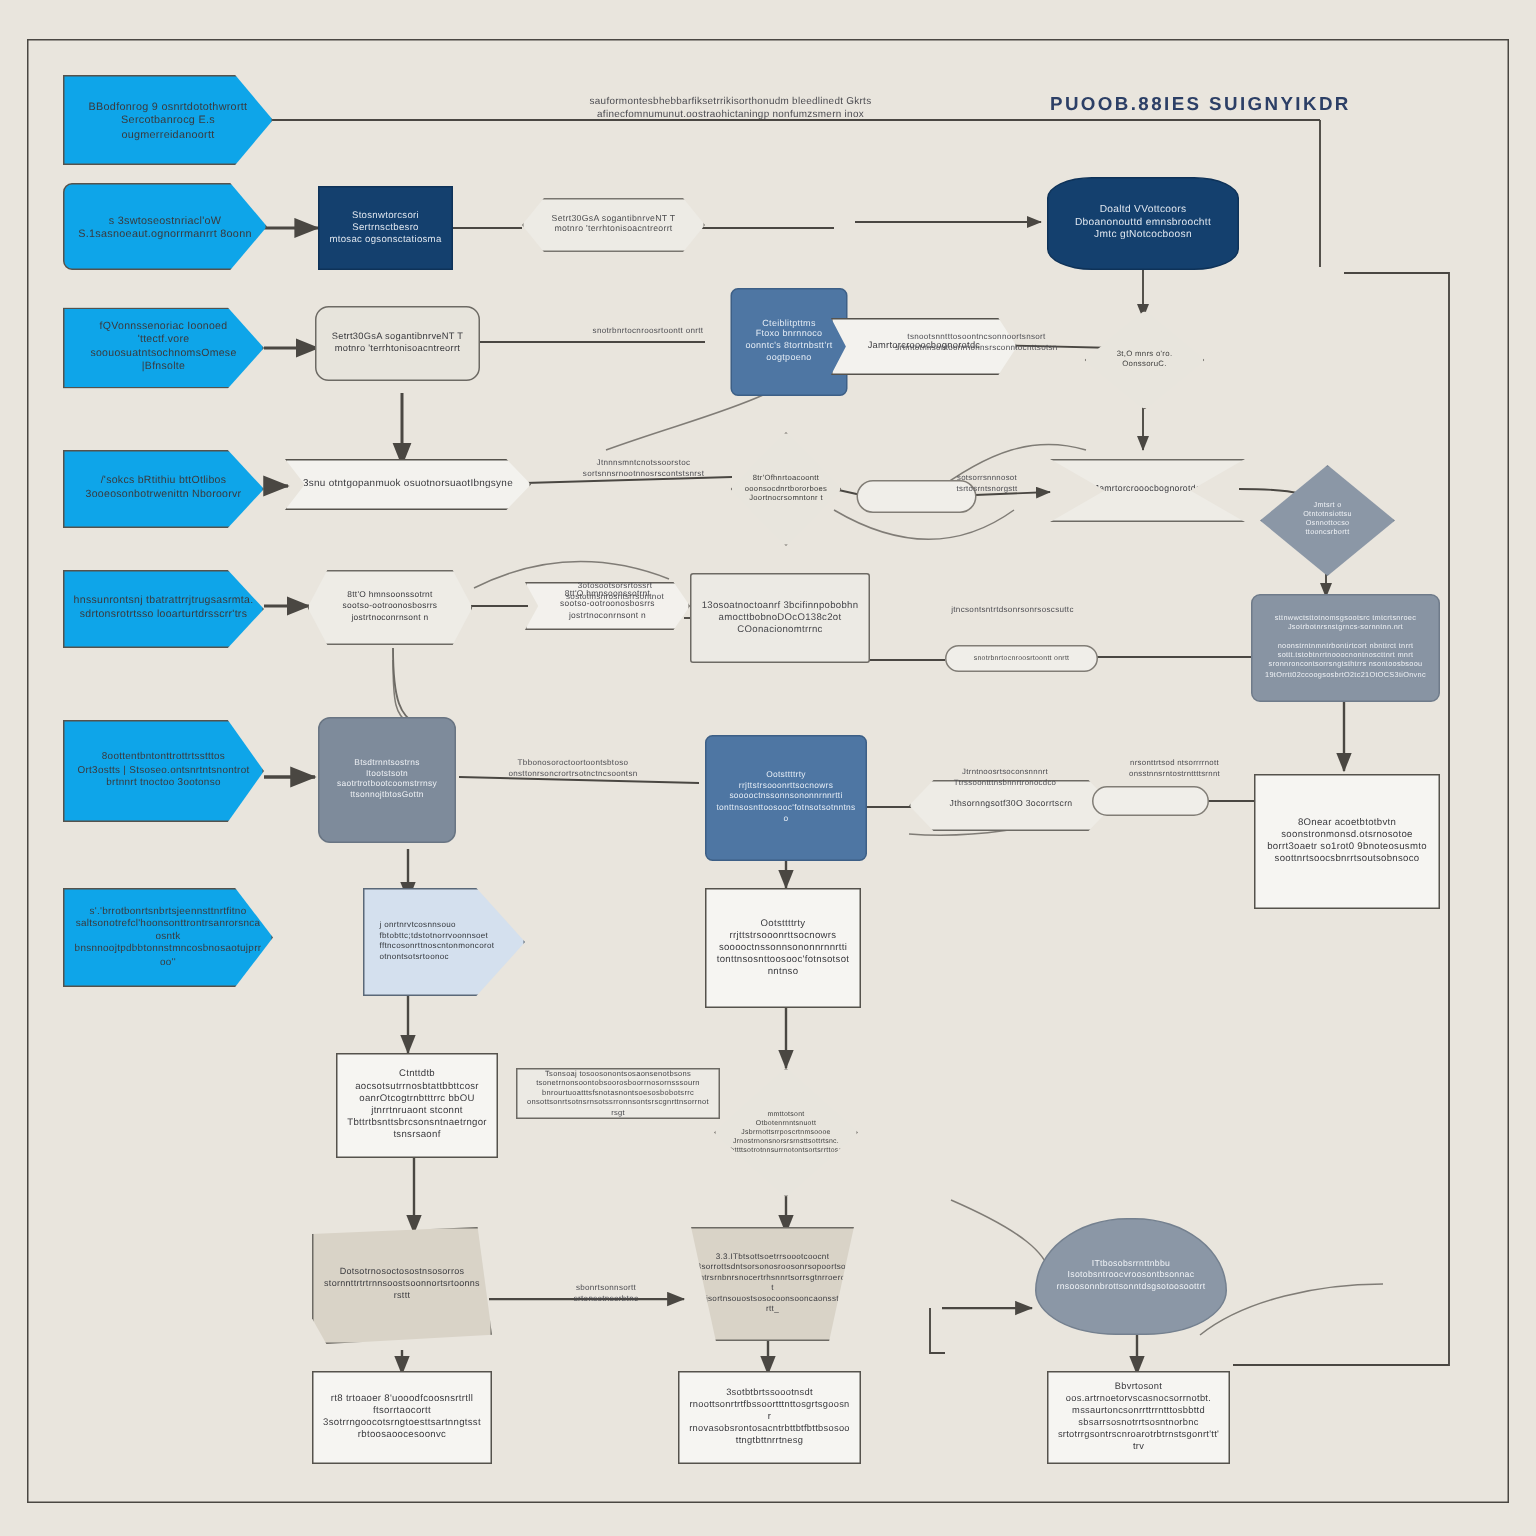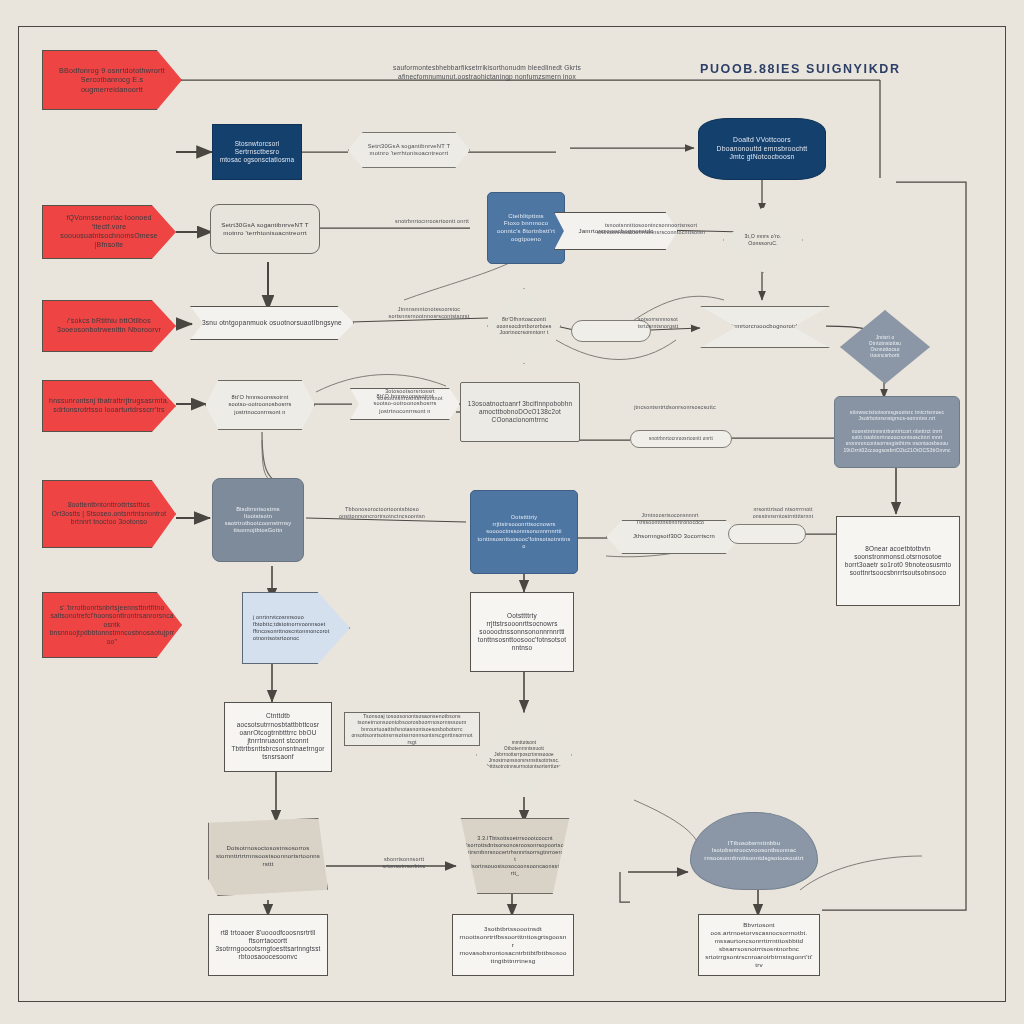--- a/index.html
+++ b/index.html
@@ -74,21 +74,21 @@
     border: 1px solid #697583;
     color: #eef1f5;
     border-radius: 8px;
   }
   .slate-sharp {
     background: #8894a3;
     border: 1px solid #6f7b8a;
     color: #eef1f5;
   }
   .tag {
-    background: #ef4444;
+    background: #0ea5e9;
     border: 1.2px solid #55524c;
     color: #3a3a3e;
     clip-path: polygon(0% 0%, 82% 0%, 100% 50%, 82% 100%, 0% 100%);
   }
   .chevron {
     background: #f3f2ee;
     border: 1.2px solid #55524c;
     color: #3a3a3e;
     clip-path: polygon(0% 0%, 90% 0%, 100% 50%, 90% 100%, 0% 100%, 8% 50%);
   }
@@ -284,20 +284,22 @@
   </svg>
 
   <div id="title" style="left:700px; top:62px; font-size:12.5px;text-align:right;">PUOOB.88IES   SUIGNYIKDR</div>
 
   <div class="edgelabel" style="left:372px; top:64px; width:230px; font-size:6.6px; white-space:pre-line;">sauformontesbhebbarfiksetrrikisorthonudm bleedlinedt Gkrts
 afinecfomnumunut.oostraohictaningp nonfumzsmern inox</div>
 
   <div class="node tag" style="left:42px; top:50px; width:140px; height:60px; font-size:7.2px; white-space:pre-line;">BBodfonrog 9 osnrtdotothwrortt
 Sercotbanrocg E.s ougmerreidanoortt</div>
 
+  <div class="node tag" style="left:42px; top:122px; width:136px; height:58px; font-size:7.2px; white-space:pre-line; border-radius:6px 0 0 6px;">s 3swtoseostnriacl'oW
+S.1sasnoeaut.ognorrmanrrt 8oonn</div>
 
   <div class="node navy" style="left:212px; top:124px; width:90px; height:56px; font-size:6.4px; white-space:pre-line;">Stosnwtorcsori
 Sertrnsctbesro
 mtosac ogsonsctatiosma</div>
 
   <div class="node navy" style="left:698px; top:118px; width:128px; height:62px; font-size:6.8px; white-space:pre-line; border-radius:30px/14px;">Doaltd VVottcoors
 Dboanonouttd emnsbroochtt
 Jmtc gtNotcocboosn</div>
 
   <div class="node tag" style="left:42px; top:205px; width:134px; height:54px; font-size:7px; white-space:pre-line;">fQVonnssenoriac Ioonoed   'ttectf.vore

